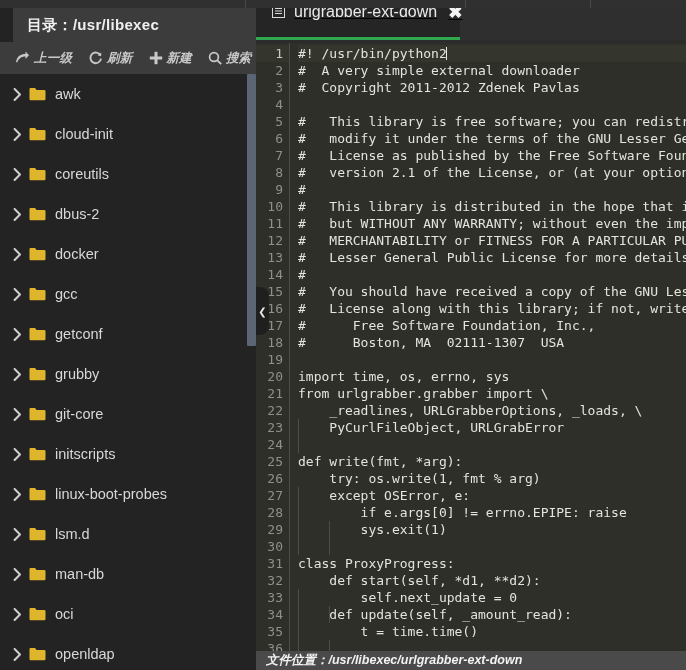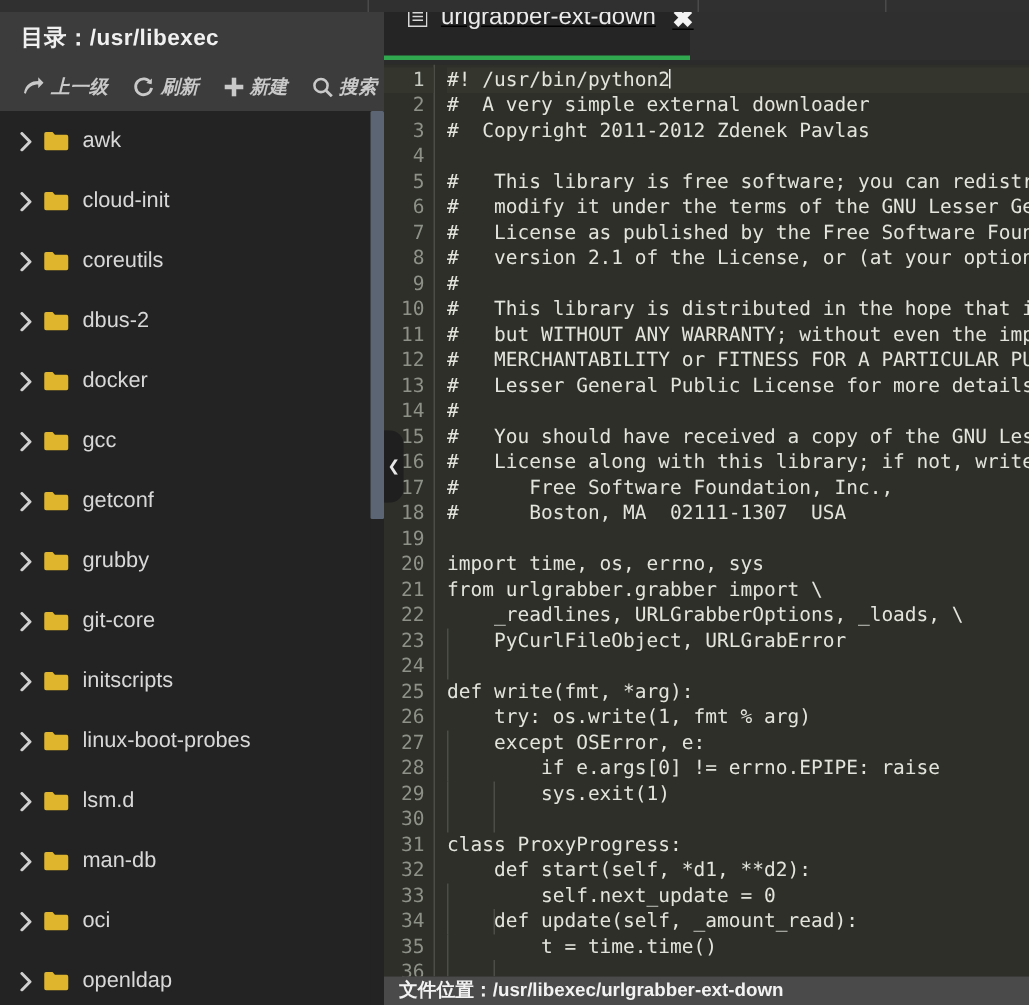--- a/index.html
+++ b/index.html
@@ -32,21 +32,21 @@
   .sidebar {
     position: relative;
     width: 256px; height: 670px;
     background: #232323;
     flex: 0 0 256px;
   }
   .sidebar-header {
     height: 42px;
     background: #3c3c3c;
     padding: 8px 4px 0 14px;
-    display: flex; align-items: center;
+    display: flex; align-items: center; margin-left: 13px;
   }
   .sidebar-title {
     color: #f0f0f0;
     font-size: 15px;
     font-weight: bold;
     letter-spacing: .3px;
     white-space: nowrap;
   }
   .sidebar-toolbar {
     height: 32px;
@@ -228,20 +228,21 @@
   }
 
   
   .statusbar {
     position: absolute;
     left: 0; bottom: 0;
     width: 100%; height: 19px;
     background: #4a4a4a;
     display: flex; align-items: center;
     padding-left: 10px;
+    font-style: italic;
   }
   .status-text {
     color: #f2f2f2;
     font-size: 12.5px;
     font-weight: bold;
     white-space: nowrap;
   }
 </style>
 </head>
 <body>

